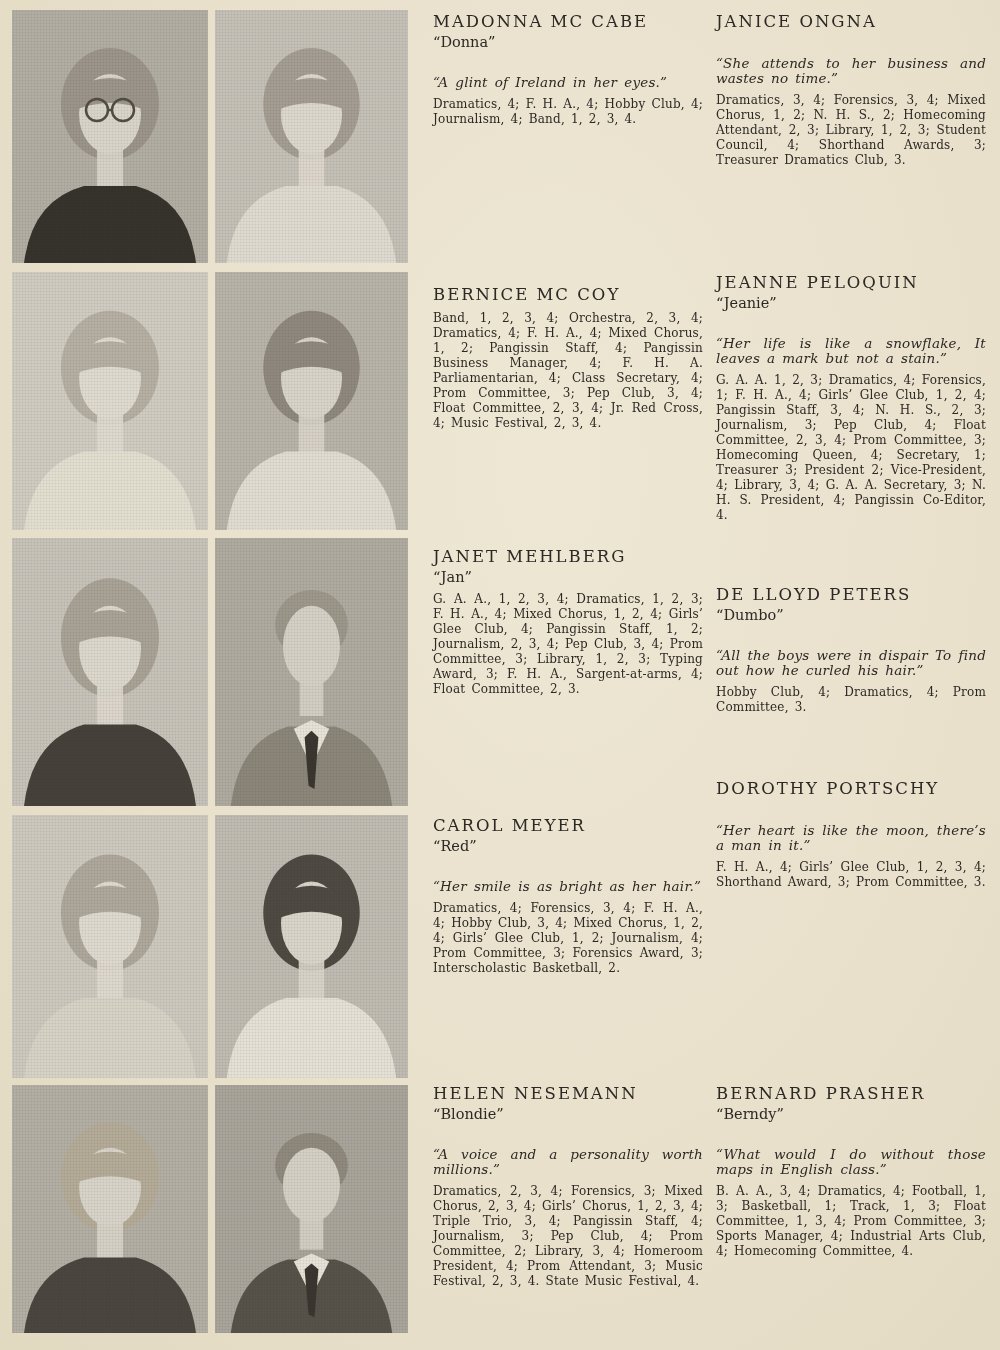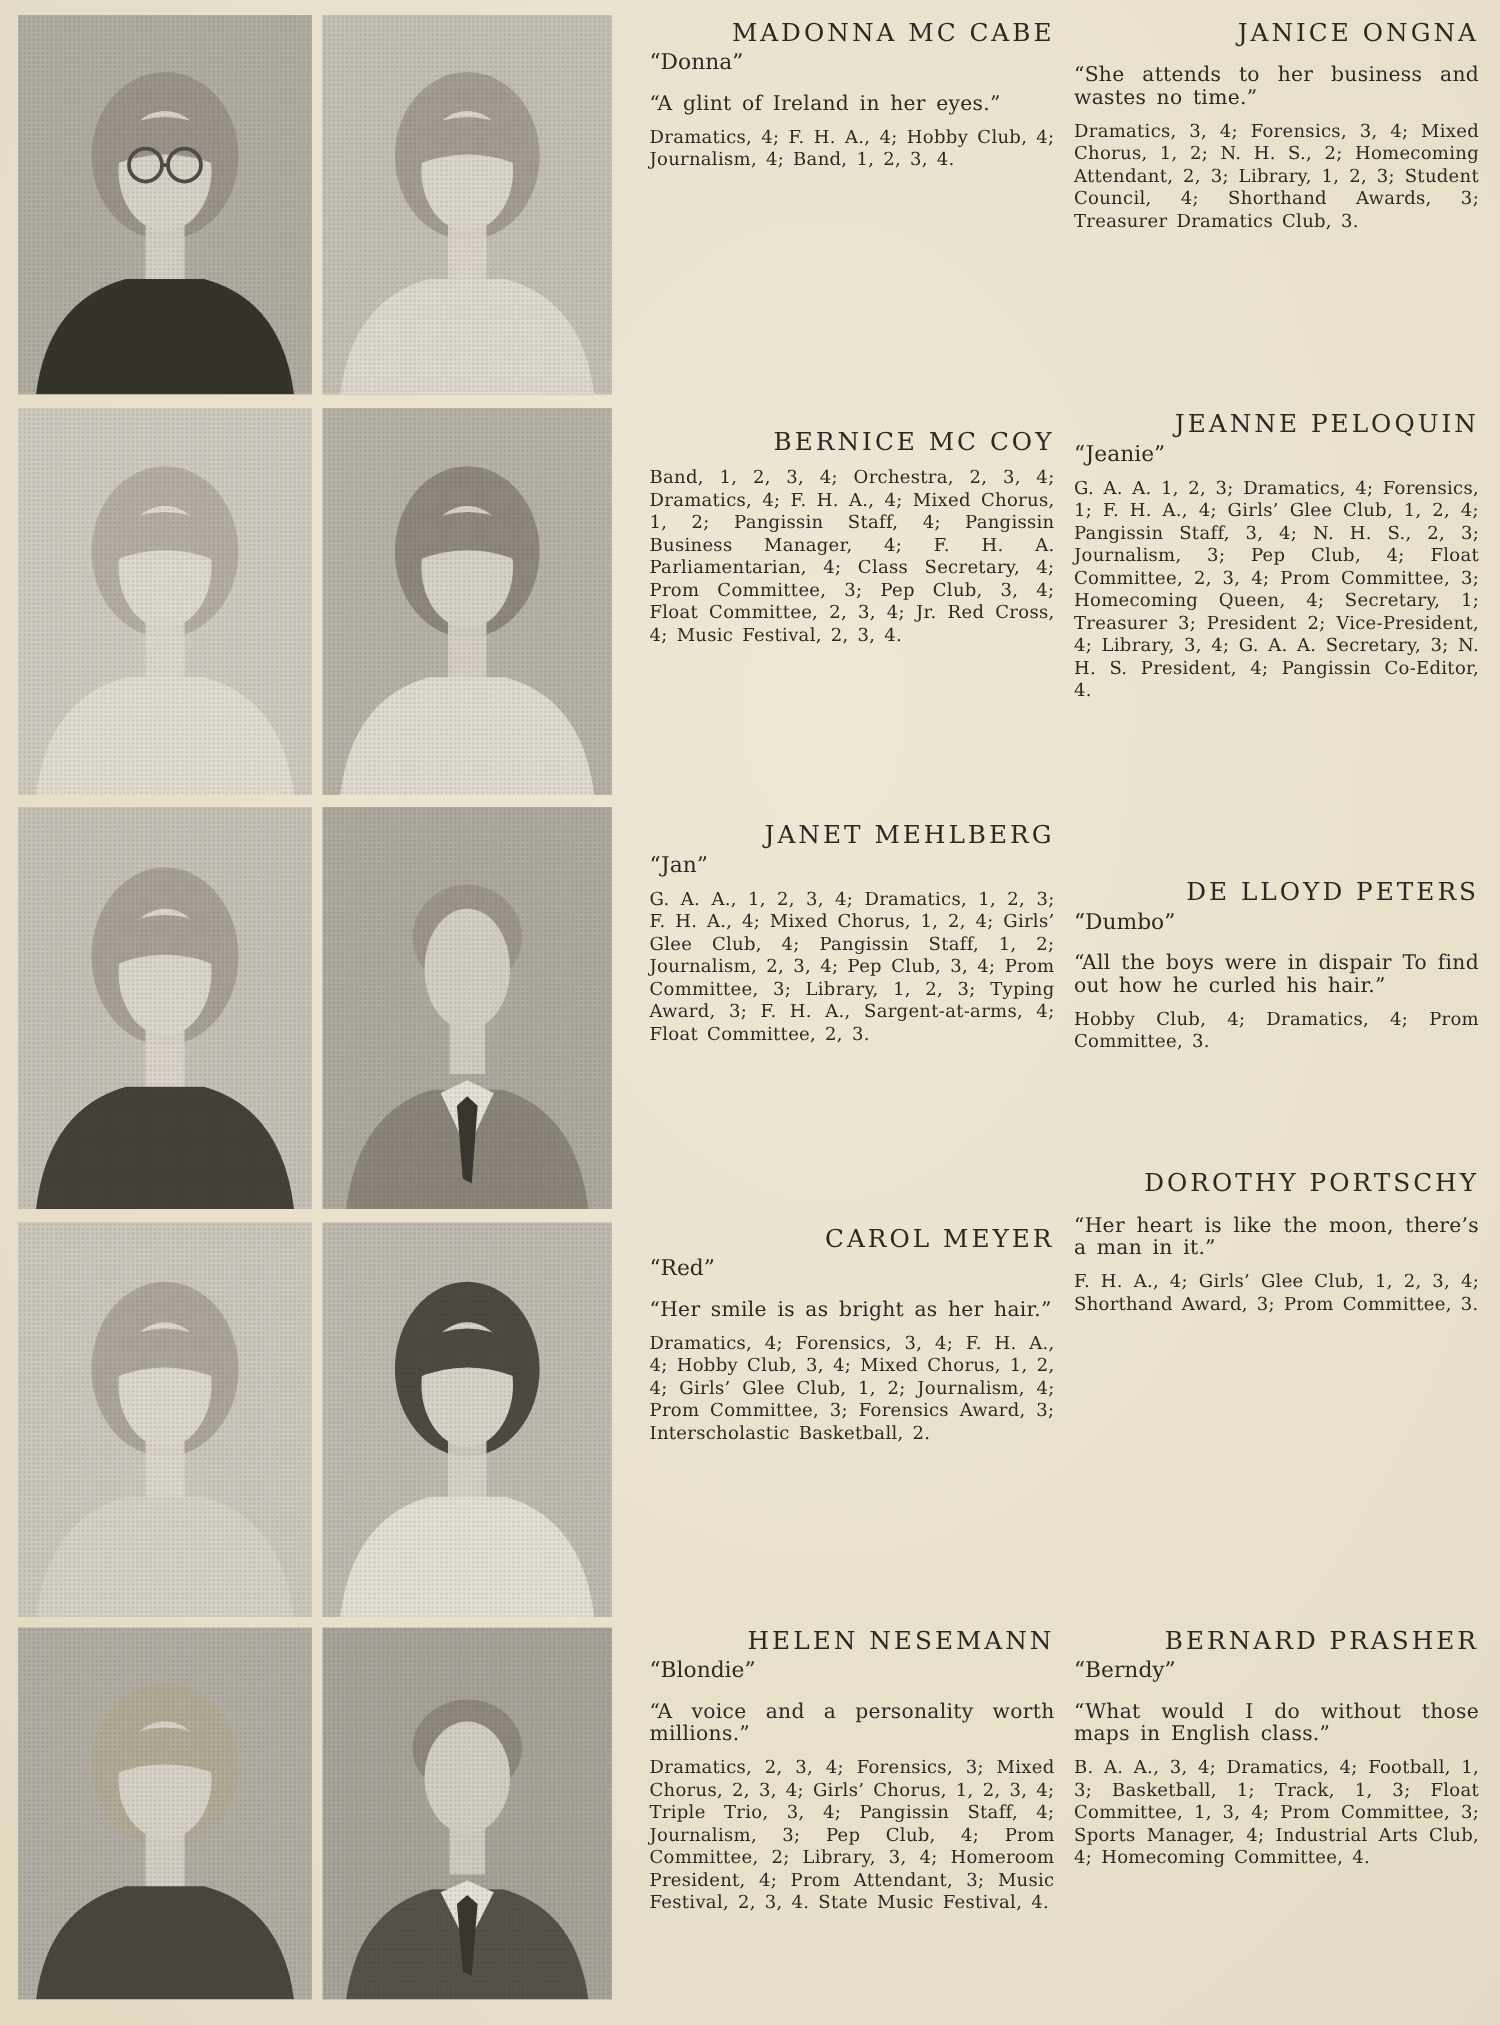--- a/index.html
+++ b/index.html
@@ -42,26 +42,26 @@
   .e3 { left:433px; top:285px; }
   .e4 { left:716px; top:273px; }
   .e5 { left:433px; top:547px; }
   .e6 { left:716px; top:585px; }
   .e7 { left:433px; top:816px; }
   .e8 { left:716px; top:779px; }
   .e9 { left:433px; top:1084px; }
   .e10{ left:716px; top:1084px; }
   .entry .name {
     font-size:16.5px; font-weight:normal; letter-spacing:2px;
-    text-align:right; white-space:nowrap;
+    text-align:left; white-space:nowrap;
   }
   .entry .nick { font-size:14.5px; text-align:left; margin-top:3px; }
   .entry .quote {
-    font-size:13.5px; line-height:15px;
-    text-align:justify; margin-top:12px; word-spacing:2.5px; letter-spacing:.2px;
+    font-style:italic; font-size:13.5px; line-height:15px;
+    text-align:justify; margin-top:25px; word-spacing:2.5px; letter-spacing:.2px;
   }
   .entry .acts {
     font-size:12px; line-height:15px;
     text-align:justify; margin-top:7px; word-spacing:2px; letter-spacing:.2px;
   }
 </style>
 </head>
 <body>
 
 <div class="page">
@@ -159,20 +159,21 @@
   </section>
 
   <section class="entry e3">
     <h2 class="name">BERNICE MC COY</h2>
     <p class="acts">Band, 1, 2, 3, 4; Orchestra, 2, 3, 4; Dramatics, 4; F. H. A., 4; Mixed Chorus, 1, 2; Pangissin Staff, 4; Pangissin Business Manager, 4; F. H. A. Parliamentarian, 4; Class Secretary, 4; Prom Committee, 3; Pep Club, 3, 4; Float Committee, 2, 3, 4; Jr. Red Cross, 4; Music Festival, 2, 3, 4.</p>
   </section>
 
   <section class="entry e4">
     <h2 class="name">JEANNE PELOQUIN</h2>
     <div class="nick">“Jeanie”</div>
+    <p class="quote">“Her life is like a snowflake, It leaves a mark but not a stain.”</p>
     <p class="acts">G. A. A. 1, 2, 3; Dramatics, 4; Forensics, 1; F. H. A., 4; Girls’ Glee Club, 1, 2, 4; Pangissin Staff, 3, 4; N. H. S., 2, 3; Journalism, 3; Pep Club, 4; Float Committee, 2, 3, 4; Prom Committee, 3; Homecoming Queen, 4; Secretary, 1; Treasurer 3; President 2; Vice-President, 4; Library, 3, 4; G. A. A. Secretary, 3; N. H. S. President, 4; Pangissin Co-Editor, 4.</p>
   </section>
 
   <section class="entry e5">
     <h2 class="name">JANET MEHLBERG</h2>
     <div class="nick">“Jan”</div>
     <p class="acts">G. A. A., 1, 2, 3, 4; Dramatics, 1, 2, 3; F. H. A., 4; Mixed Chorus, 1, 2, 4; Girls’ Glee Club, 4; Pangissin Staff, 1, 2; Journalism, 2, 3, 4; Pep Club, 3, 4; Prom Committee, 3; Library, 1, 2, 3; Typing Award, 3; F. H. A., Sargent-at-arms, 4; Float Committee, 2, 3.</p>
   </section>
 
   <section class="entry e6">

